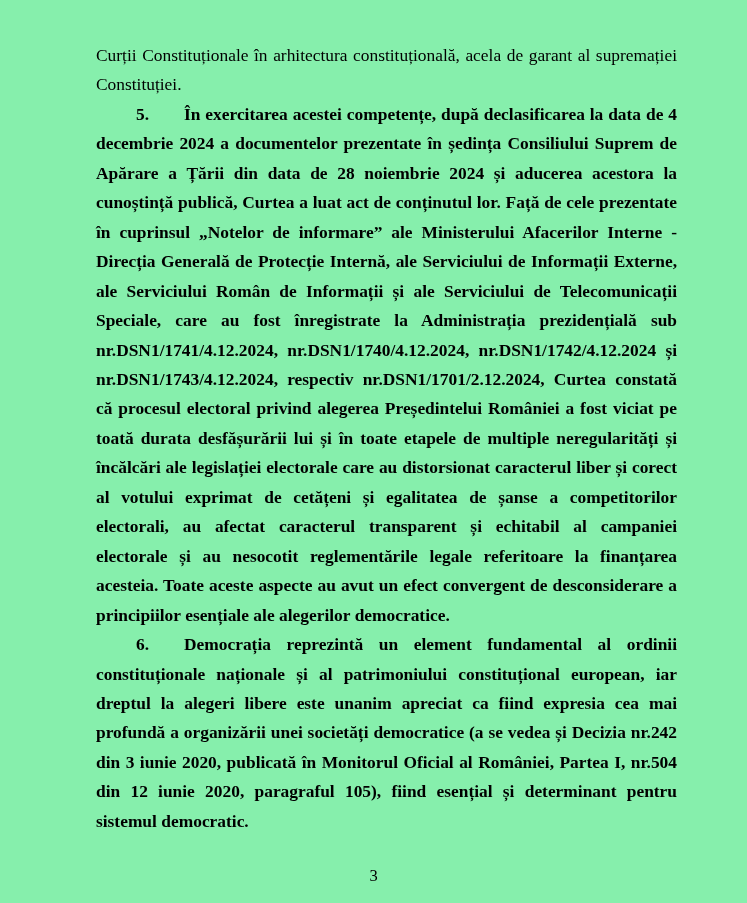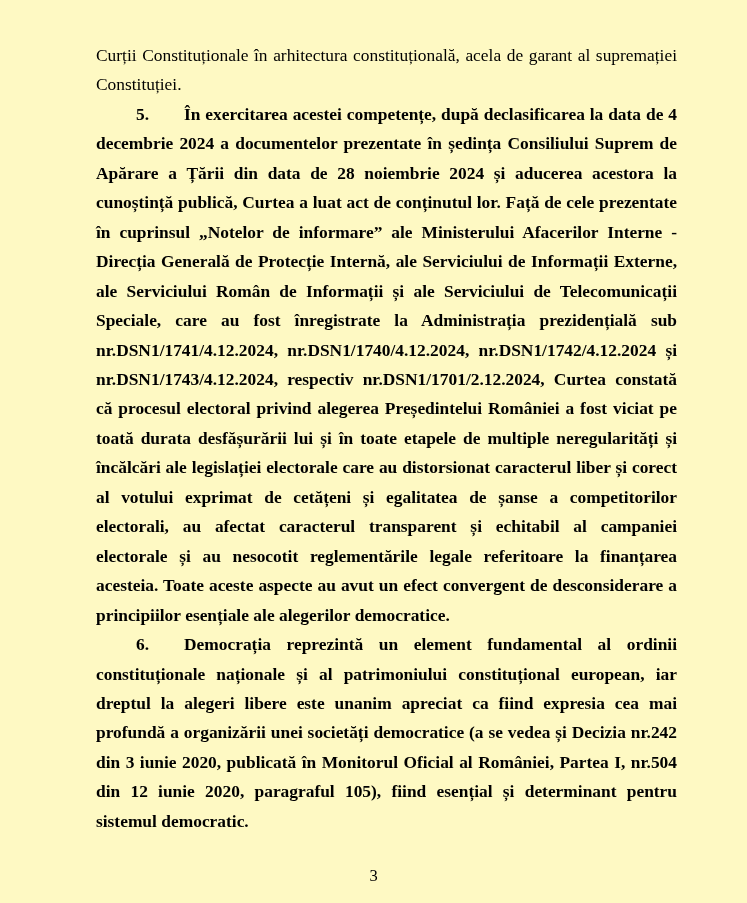--- a/index.html
+++ b/index.html
@@ -15,21 +15,21 @@
     overflow: hidden;
     font-family: "Liberation Serif", "DejaVu Serif", serif;
     color: #000000;
     -webkit-font-smoothing: antialiased;
   }
   .page {
     position: absolute;
     left: 0; top: 0;
     width: 747px;
     height: 903px;
-    background: #fef9c3;
+    background: #86efac;
   }
   .text-column {
     position: absolute;
     left: 96px;
     top: 41px;
     width: 581px;
   }
   p.para {
     margin: 0;
     padding: 0;

